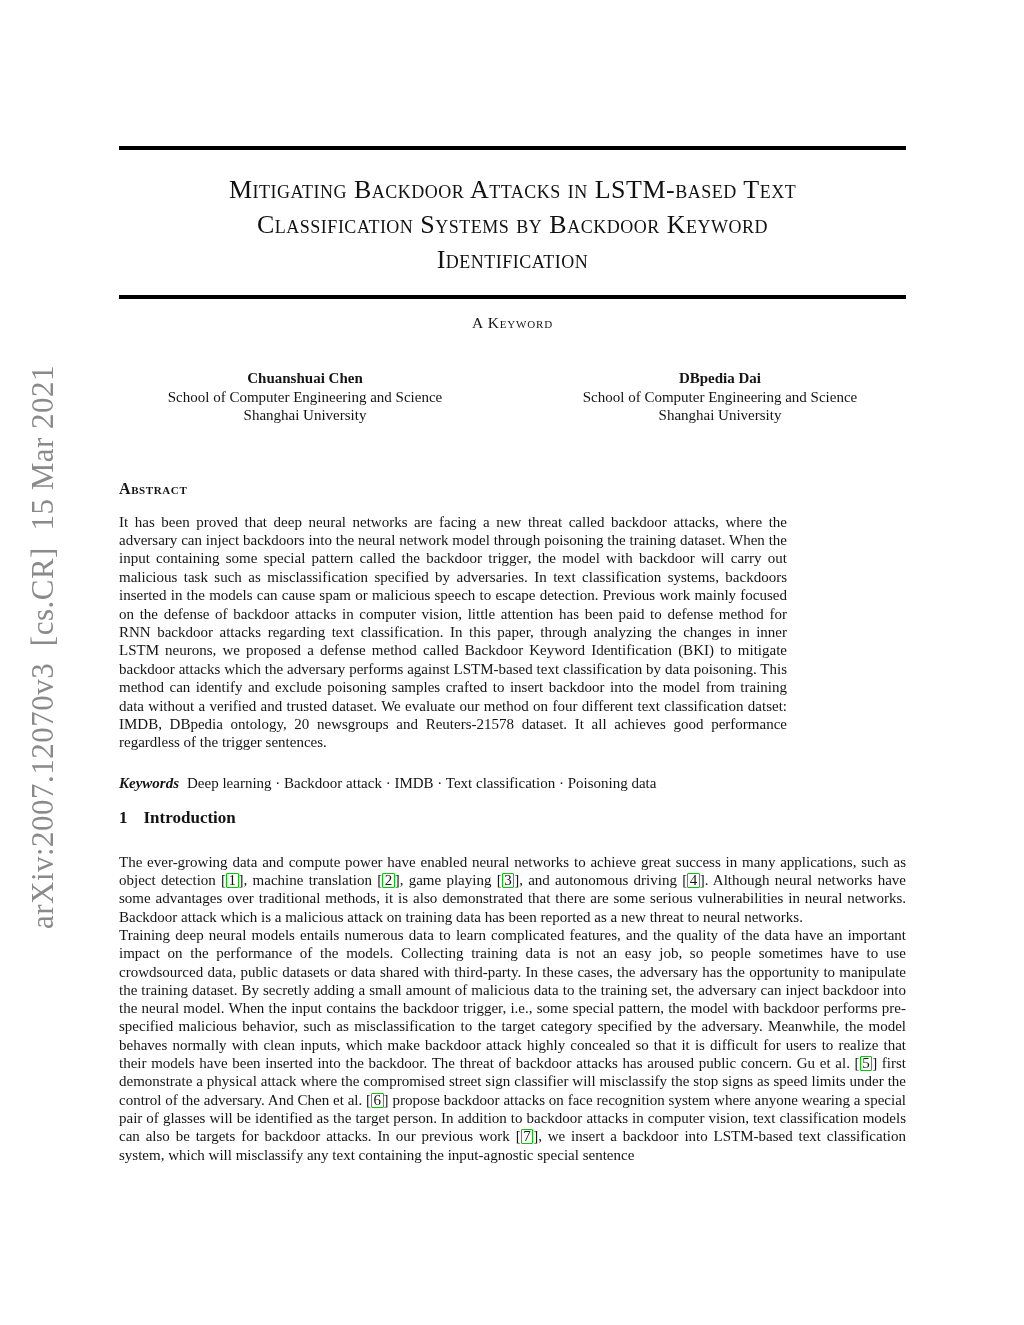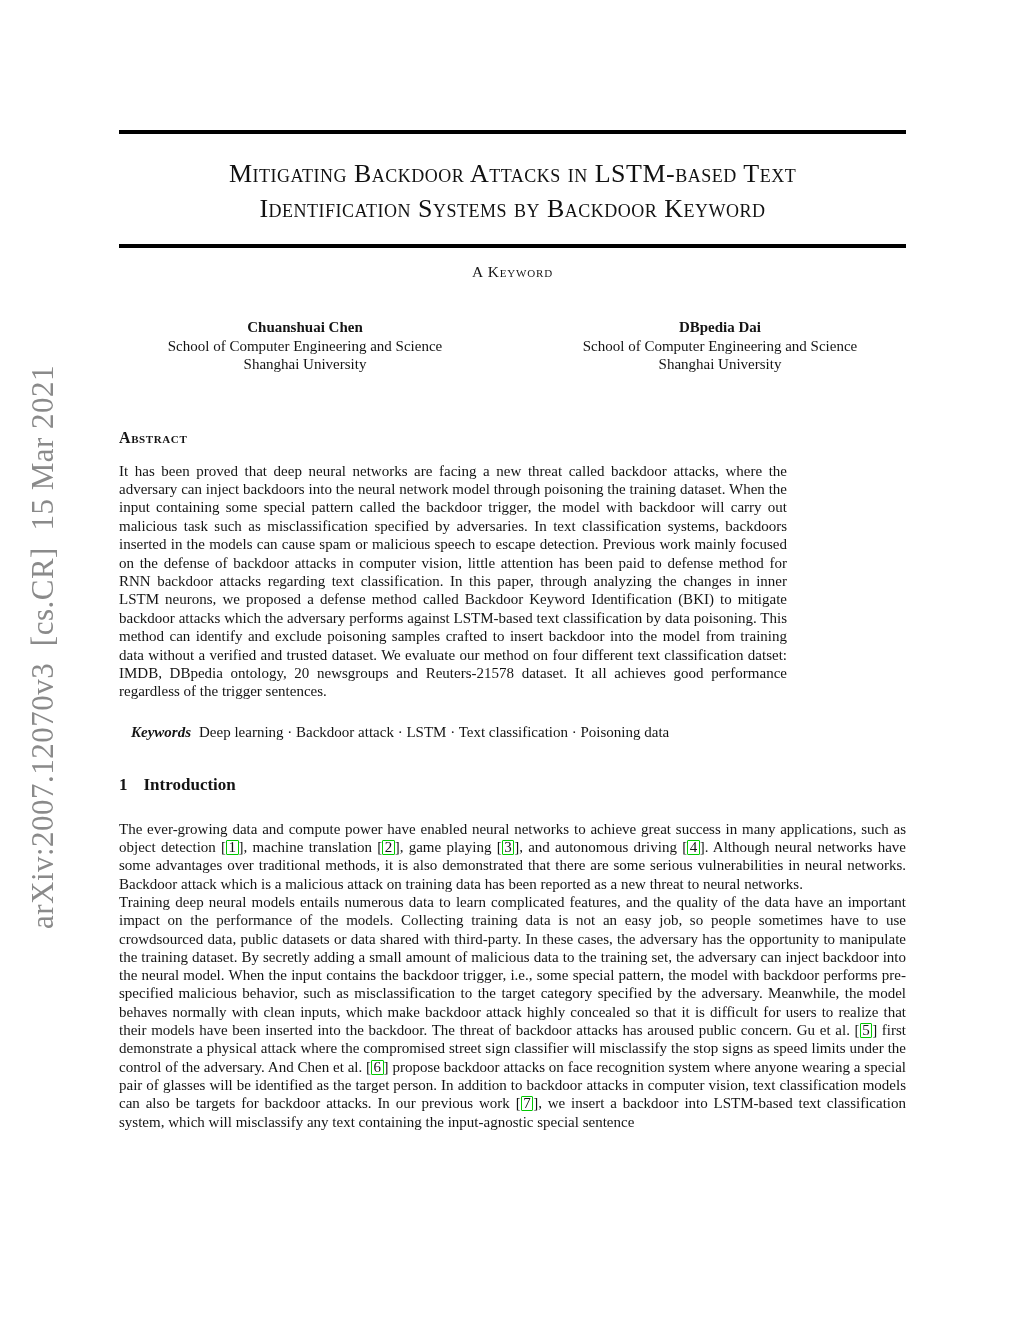--- a/index.html
+++ b/index.html
@@ -19,21 +19,21 @@
     left: 43px;
     transform: translate(-50%, -50%) rotate(-90deg);
     font-size: 31px;
     color: #8a8a8a;
     white-space: pre;
     letter-spacing: 0.5px;
   }
   .content {
     position: absolute;
     left: 119px;
-    top: 0;
+    top: 16px;
     width: 787px;
   }
   .rule { background: #000000; height: 4px; width: 100%; }
   .rule-top { margin-top: 130px; }
   .rule-mid { margin-top: 18px; }
   .title {
     margin-top: 22px;
     text-align: center;
     font-size: 26px;
     line-height: 35px;
@@ -71,23 +71,23 @@
     width: 668px;
     text-align: justify;
     font-size: 15px;
     line-height: 18.4px;
   }
   .keywords {
     margin-top: 22px;
     font-size: 15px;
     line-height: 19px;
   }
-  .kw-label { font-weight: bold; font-style: italic; margin-right: 8px; margin-left: 12px; }
+  .kw-label { font-weight: bold; font-style: italic; margin-right: 8px; }
   .section-heading {
-    margin-top: 32px;
+    margin-top: 14px;
     font-size: 17px;
     line-height: 22px;
     font-weight: bold;
   }
   .sec-num { margin-right: 16px; }
   .body-para {
     text-align: justify;
     font-size: 15px;
     line-height: 18.3px;
   }
@@ -110,21 +110,22 @@
 <div class="page">
 
   <div class="arxiv-strip">arXiv:2007.12070v3  [cs.CR]  15 Mar 2021</div>
 
   <div class="content">
 
     <div class="rule rule-top"></div>
 
     <h1 class="title">
       <div>Mitigating Backdoor Attacks in LSTM-based Text</div>
-      <div>Identification Systems by Backdoor Keyword</div>
+      <div>Classification Systems by Backdoor Keyword</div>
+      <div>Identification</div>
     </h1>
 
     <div class="rule rule-mid"></div>
 
     <div class="preprint">A Keyword</div>
 
     <div class="authors">
       <div class="author">
         <div class="author-name">Chuanshuai Chen</div>
         <div>School of Computer Engineering and Science</div>
@@ -135,21 +136,21 @@
         <div>School of Computer Engineering and Science</div>
         <div>Shanghai University</div>
       </div>
     </div>
 
     <div class="abstract-heading">Abstract</div>
 
     <p class="abstract-text">It has been proved that deep neural networks are facing a new threat called backdoor attacks, where the adversary can inject backdoors into the neural network model through poisoning the training dataset. When the input containing some special pattern called the backdoor trigger, the model with backdoor will carry out malicious task such as misclassification specified by adversaries. In text classification systems, backdoors inserted in the models can cause spam or malicious speech to escape detection. Previous work mainly focused on the defense of backdoor attacks in computer vision, little attention has been paid to defense method for RNN backdoor attacks regarding text classification. In this paper, through analyzing the changes in inner LSTM neurons, we proposed a defense method called Backdoor Keyword Identification (BKI) to mitigate backdoor attacks which the adversary performs against LSTM-based text classification by data poisoning. This method can identify and exclude poisoning samples crafted to insert backdoor into the model from training data without a verified and trusted dataset. We evaluate our method on four different text classification datset: IMDB, DBpedia ontology, 20 newsgroups and Reuters-21578 dataset. It all achieves good performance regardless of the trigger sentences.</p>
 
     <p class="keywords">
-      <span class="kw-label">Keywords</span><span>Deep learning · Backdoor attack · LSTM · Text classification · Poisoning data</span>
+      <span class="kw-label">Keywords</span><span>Deep learning · Backdoor attack · IMDB · Text classification · Poisoning data</span>
     </p>
 
     <h2 class="section-heading">
       <span class="sec-num">1</span><span>Introduction</span>
     </h2>
 
     <p class="body-para para-1">The ever-growing data and compute power have enabled neural networks to achieve great success in many applications, such as object detection [<span class="cite">1</span>], machine translation [<span class="cite">2</span>], game playing [<span class="cite">3</span>], and autonomous driving [<span class="cite">4</span>]. Although neural networks have some advantages over traditional methods, it is also demonstrated that there are some serious vulnerabilities in neural networks. Backdoor attack which is a malicious attack on training data has been reported as a new threat to neural networks.</p>
 
     <p class="body-para para-2">Training deep neural models entails numerous data to learn complicated features, and the quality of the data have an important impact on the performance of the models. Collecting training data is not an easy job, so people sometimes have to use crowdsourced data, public datasets or data shared with third-party. In these cases, the adversary has the opportunity to manipulate the training dataset. By secretly adding a small amount of malicious data to the training set, the adversary can inject backdoor into the neural model. When the input contains the backdoor trigger, i.e., some special pattern, the model with backdoor performs pre-specified malicious behavior, such as misclassification to the target category specified by the adversary. Meanwhile, the model behaves normally with clean inputs, which make backdoor attack highly concealed so that it is difficult for users to realize that their models have been inserted into the backdoor. The threat of backdoor attacks has aroused public concern. Gu et al. [<span class="cite">5</span>] first demonstrate a physical attack where the compromised street sign classifier will misclassify the stop signs as speed limits under the control of the adversary. And Chen et al. [<span class="cite">6</span>] propose backdoor attacks on face recognition system where anyone wearing a special pair of glasses will be identified as the target person. In addition to backdoor attacks in computer vision, text classification models can also be targets for backdoor attacks. In our previous work [<span class="cite">7</span>], we insert a backdoor into LSTM-based text classification system, which will misclassify any text containing the input-agnostic special sentence</p>
 

